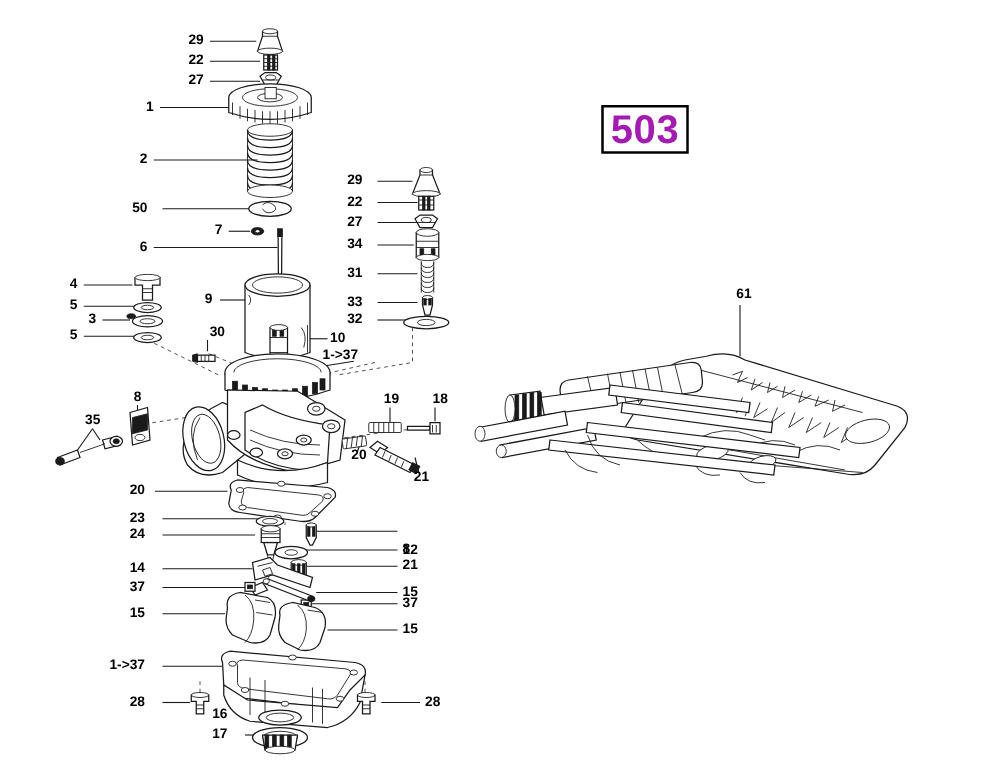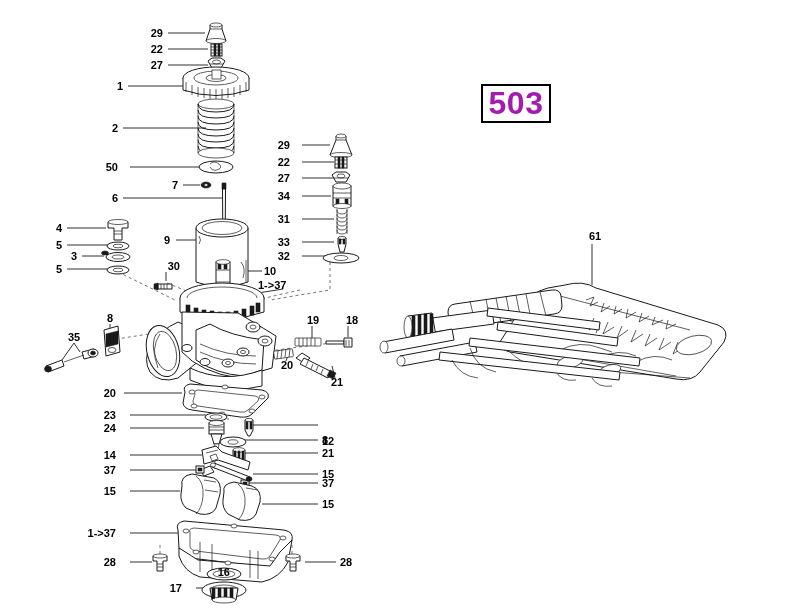--- a/index.html
+++ b/index.html
@@ -657,18 +657,18 @@
       <div class="callout left-anchor" style="left: 322px; top: 453px;">21</div>
       <div class="callout right-anchor" style="left: 116px; top: 455px;">14</div>
       <div class="callout right-anchor" style="left: 116px; top: 470px;">37</div>
       <div class="callout left-anchor" style="left: 322px; top: 474px;">15</div>
       <div class="callout left-anchor" style="left: 322px; top: 483px;">37</div>
       <div class="callout right-anchor" style="left: 116px; top: 491px;">15</div>
       <div class="callout left-anchor" style="left: 322px; top: 504px;">15</div>
       <div class="callout right-anchor" style="left: 116px; top: 533px;">1-&gt;37</div>
       <div class="callout right-anchor" style="left: 116px; top: 562px;">28</div>
       <div class="callout left-anchor" style="left: 340px; top: 562px;">28</div>
-      <div class="callout right-anchor" style="left: 182px; top: 572px; margin-left: 48px;">16</div>
+      <div class="callout right-anchor" style="left: 182px; top: 572px;">16</div>
       <div class="callout right-anchor" style="left: 182px; top: 588px;">17</div>
       <div class="callout left-anchor" style="left: 589px; top: 236px;">61</div>
     </div>
 
 </div>
 
 </body></html>

